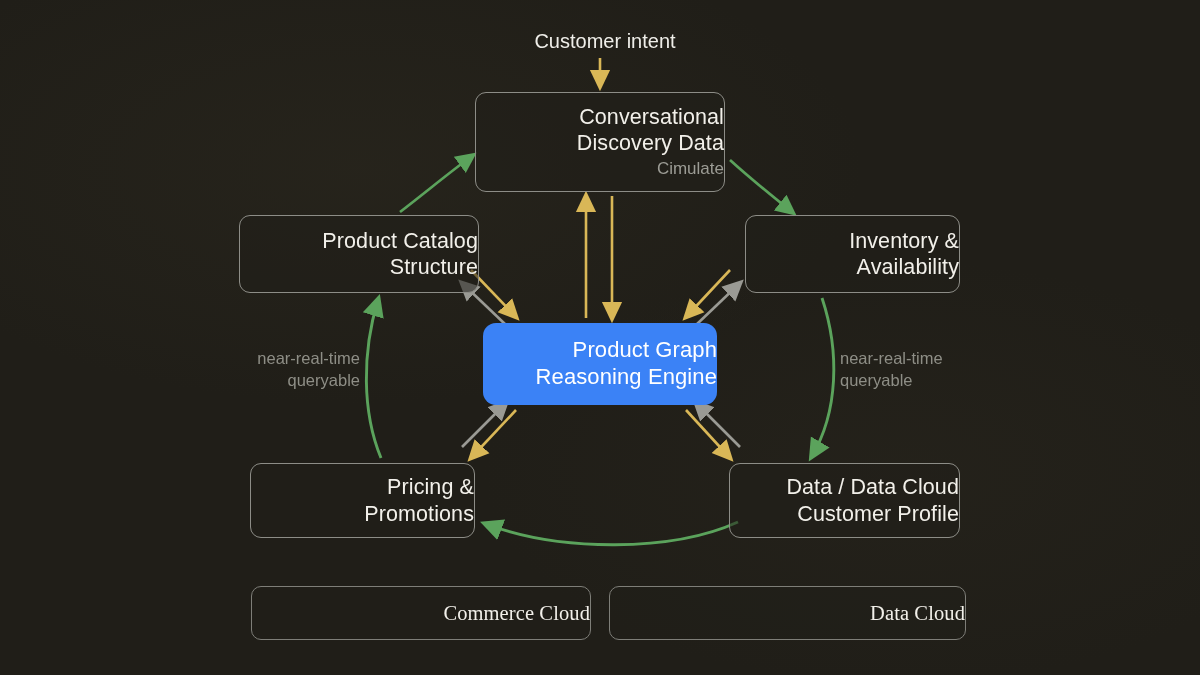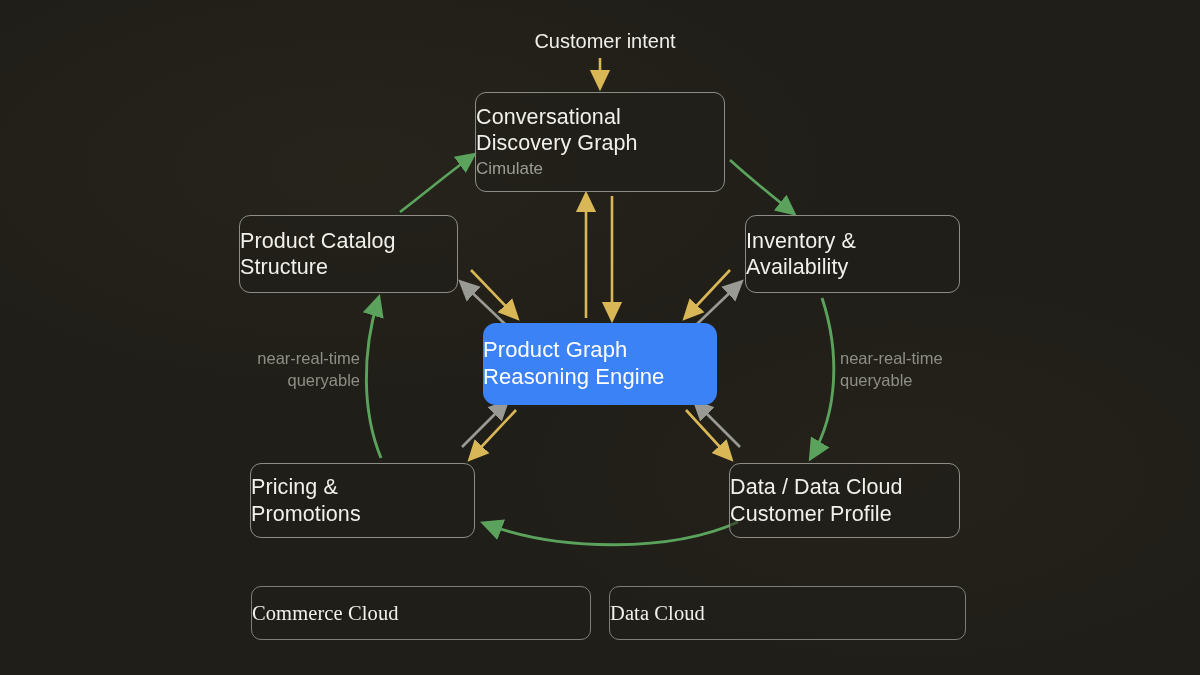--- a/index.html
+++ b/index.html
@@ -18,21 +18,21 @@
       radial-gradient(ellipse 50% 45% at 75% 70%, rgba(55,50,38,.18), transparent 70%),
       #201e18;
   }
   svg.layer{position:absolute;inset:0;width:1200px;height:675px;}
   .node{
     position:absolute;
     box-sizing:border-box;
     border:1.6px solid #8d8d87;
     border-radius:11px;
     display:flex;flex-direction:column;
-    align-items:flex-start;justify-content:center;
+    align-items:flex-end;justify-content:center;
     color:#f2f0ea;
     background:rgba(33,31,25,.55);
     text-align:center;
     line-height:1.22;
   }
   .node .ttl{font-size:21.5px;letter-spacing:.1px;}
   .node .sub{font-size:17px;color:#9c9c95;margin-top:3px;}
   .node.hub{
     background:#3b82f6;
     border:none;
@@ -129,25 +129,25 @@
     </g>
     <g>
       <line x1="740" y1="447" x2="696" y2="403" stroke="#9a9a94" stroke-width="2.6" marker-end="url(#ah-gray)"></line>
     </g>
   </svg>
 
   <div class="toplabel" style="left:0;right:0;top:30px;padding-left:10px;">Customer intent</div>
 
   <div class="node" style="left:475px;top:92px;width:250px;height:100px;">
     <div class="ttl">Conversational</div>
-    <div class="ttl">Discovery Graph</div>
+    <div class="ttl">Discovery Data</div>
     <div class="sub">Cimulate</div>
   </div>
 
-  <div class="node" style="left:239px;top:215px;width:219px;height:78px;">
+  <div class="node" style="left:239px;top:215px;width:240px;height:78px;">
     <div class="ttl">Product Catalog</div>
     <div class="ttl">Structure</div>
   </div>
 
   <div class="node" style="left:745px;top:215px;width:215px;height:78px;">
     <div class="ttl">Inventory &amp;</div>
     <div class="ttl">Availability</div>
   </div>
 
   <div class="node hub" style="left:483px;top:323px;width:234px;height:82px;">

